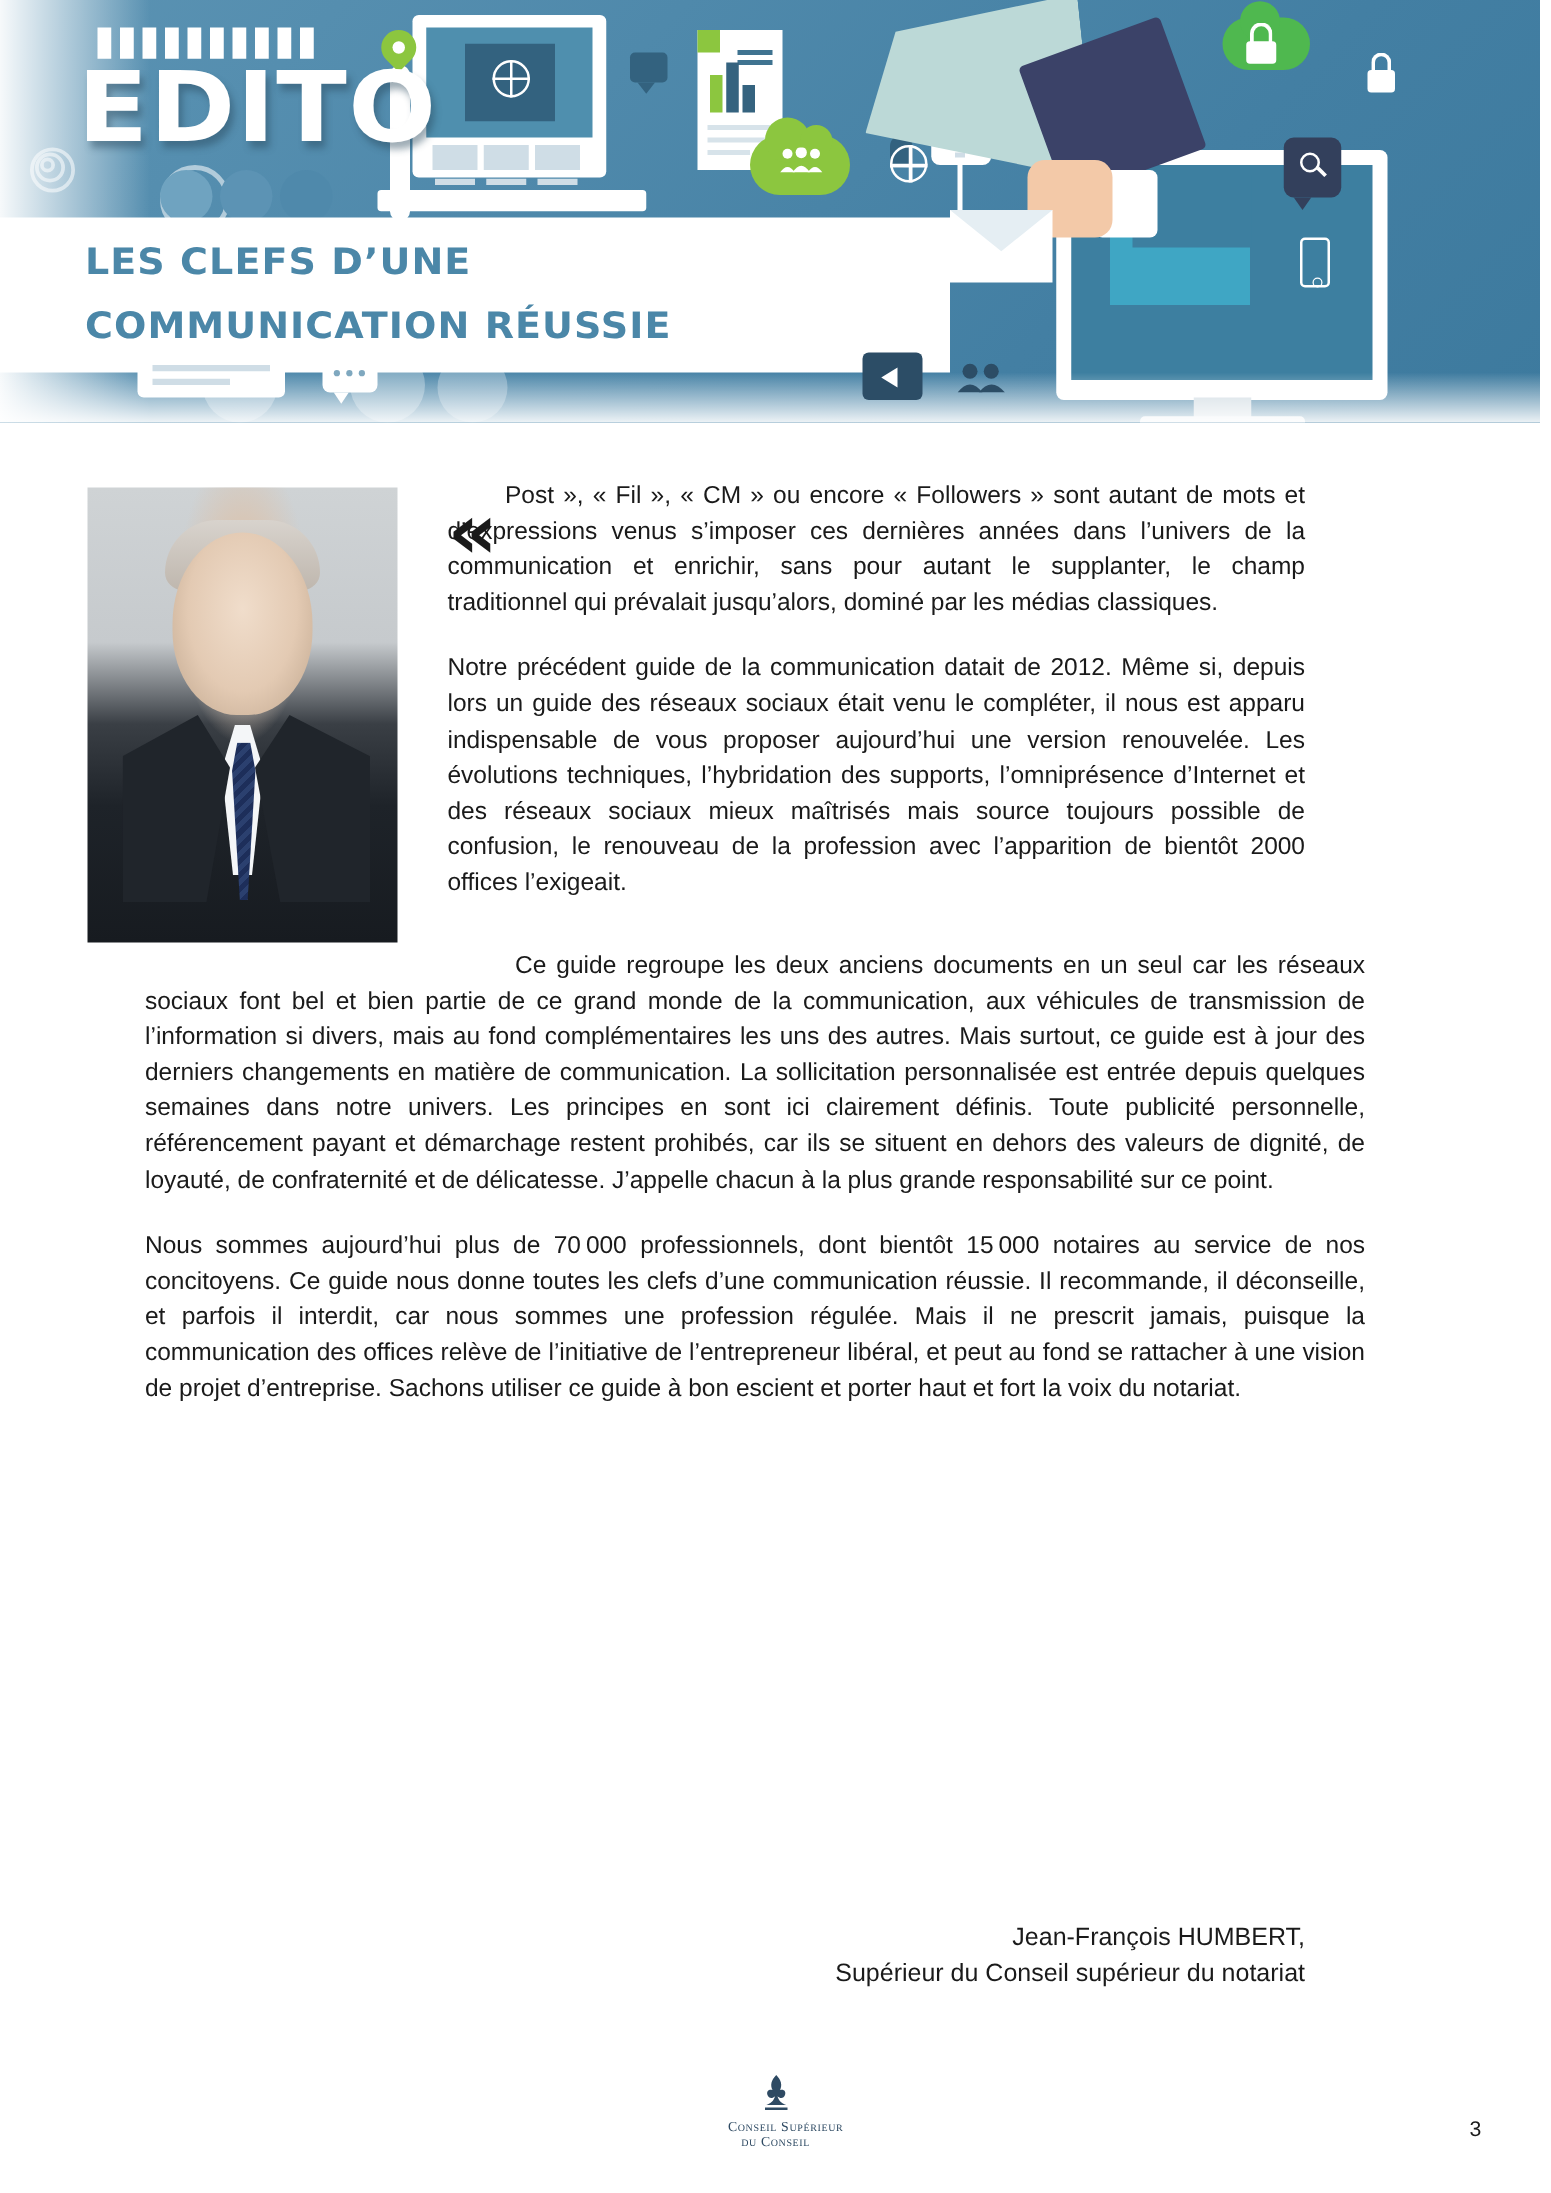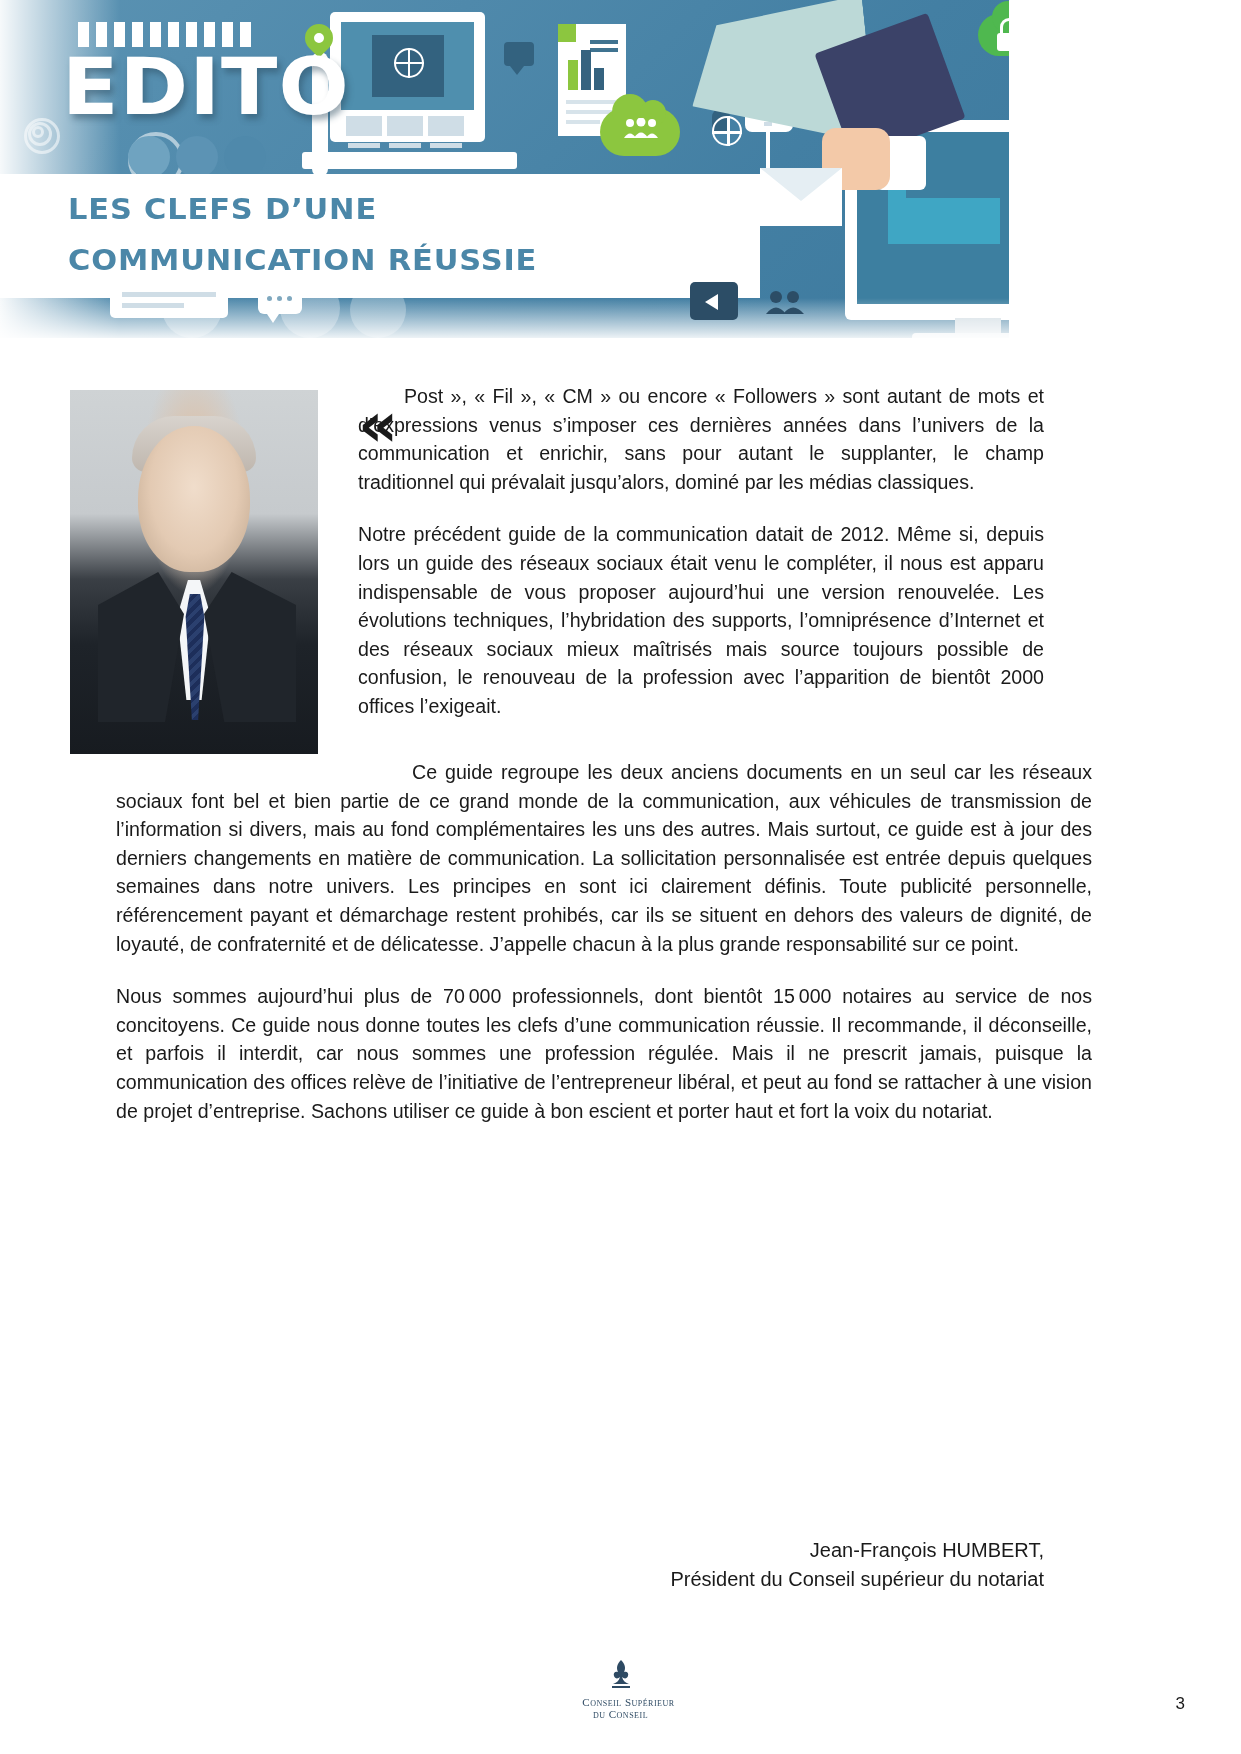--- a/index.html
+++ b/index.html
@@ -10,21 +10,21 @@
     background: #ffffff;
     font-family: "Liberation Sans", sans-serif;
     position: relative;
     overflow: hidden;
   }
 
   
   .banner {
     position: absolute;
     top: 0; left: 0;
-    width: 1009px;
+    width: 1232px;
     height: 338px;
     background: linear-gradient(135deg,#5b93b3 0%, #4f89ab 35%, #437fa3 70%, #3d7a9e 100%);
     overflow: hidden;
   }
   .banner-fade-left {
     position:absolute; top:0; left:0; width:120px; height:338px;
     background: linear-gradient(to right, rgba(255,255,255,0.95), rgba(255,255,255,0));
     z-index: 8;
   }
   .banner-fade-bottom {
@@ -466,21 +466,21 @@
     <p class="body p2">Notre précédent guide de la communication datait de 2012. Même si, depuis lors un guide des réseaux sociaux était venu le compléter, il nous est apparu indispensable de vous proposer aujourd’hui une version renouvelée. Les évolutions techniques, l’hybridation des supports, l’omniprésence d’Internet et des réseaux sociaux mieux maîtrisés mais source toujours possible de confusion, le renouveau de la profession avec l’apparition de bientôt 2000 offices l’exigeait.</p>
   </div>
 
   <div class="col-full" style="top:420px;">
     <p class="body p3">Ce guide regroupe les deux anciens documents en un seul car les réseaux sociaux font bel et bien partie de ce grand monde de la communication, aux véhicules de transmission de l’information si divers, mais au fond complémentaires les uns des autres. Mais surtout, ce guide est à jour des derniers changements en matière de communication. La sollicitation personnalisée est entrée depuis quelques semaines dans notre univers. Les principes en sont ici clairement définis. Toute publicité personnelle, référencement payant et démarchage restent prohibés, car ils se situent en dehors des valeurs de dignité, de loyauté, de confraternité et de délicatesse. J’appelle chacun à la plus grande responsabilité sur ce point.</p>
     <p class="body p4">Nous sommes aujourd’hui plus de 70 000 professionnels, dont bientôt 15 000 notaires au service de nos concitoyens. Ce guide nous donne toutes les clefs d’une communication réussie. Il recommande, il déconseille, et parfois il interdit, car nous sommes une profession régulée. Mais il ne prescrit jamais, puisque la communication des offices relève de l’initiative de l’entrepreneur libéral, et peut au fond se rattacher à une vision de projet d’entreprise. Sachons utiliser ce guide à bon escient et porter haut et fort la voix du notariat.</p>
   </div>
 
   <div class="signature">
     <div>Jean-François HUMBERT,</div>
-    <div>Président du Conseil supérieur du notariat</div>
+    <div>Supérieur du Conseil supérieur du notariat</div>
   </div>
 </div>
 
 <div class="footer-logo">
   <svg class="flogo-mark" viewBox="0 0 34 34">
     <path d="M17 2 C13 6 12 10 14 14 C11 13 9 15 10 18 C11 21 14 21 16 19 C15 23 12 25 9 26 L25 26 C22 25 19 23 18 19 C20 21 23 21 24 18 C25 15 23 13 20 14 C22 10 21 6 17 2 Z" fill="#2e4a63"></path>
     <rect x="8" y="28" width="18" height="2" fill="#2e4a63"></rect>
   </svg>
   <div class="flogo-t1">Conseil Supérieur</div>
   <div class="flogo-t2">du Conseil</div>

